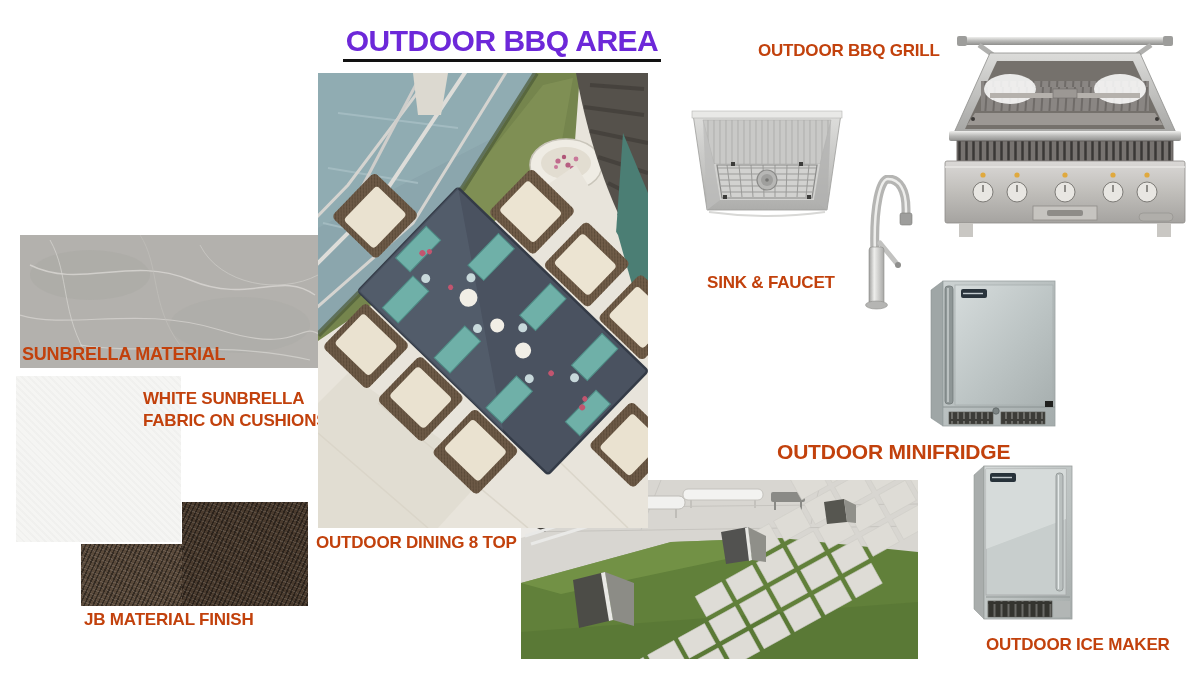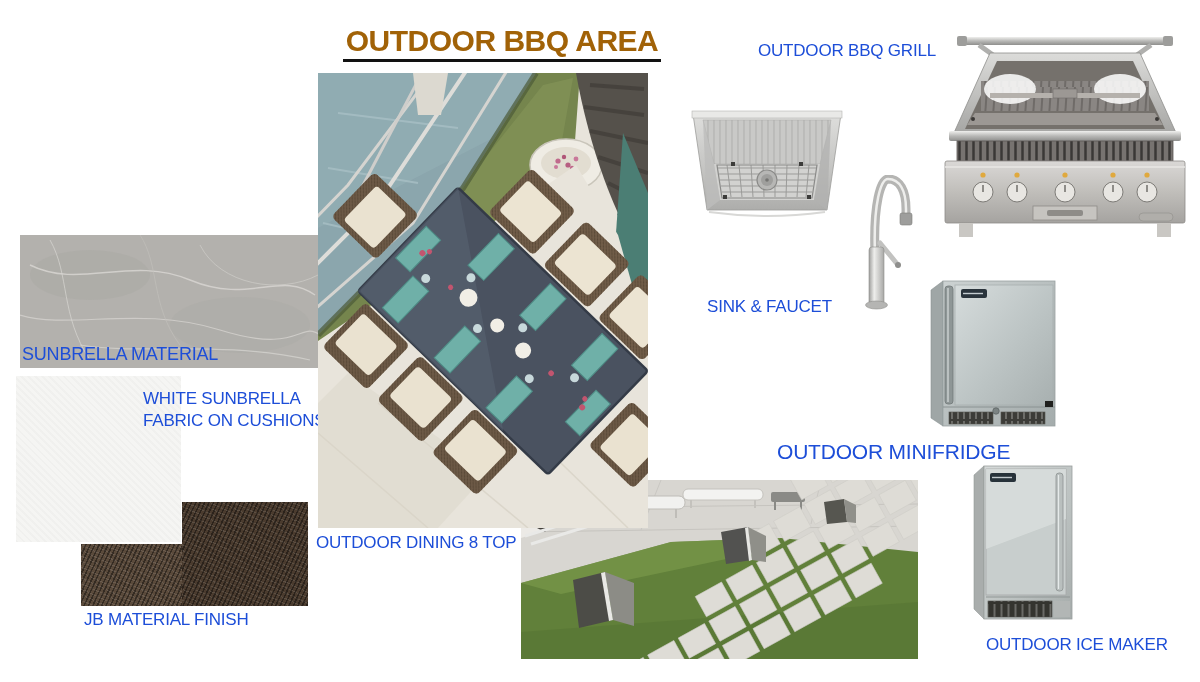--- a/index.html
+++ b/index.html
@@ -2,27 +2,27 @@
 <html><head>
 <meta charset="utf-8">
 <style>
   html,body{margin:0;padding:0;background:#ffffff;}
   #board{
     position:relative;width:1200px;height:682px;background:#ffffff;overflow:hidden;
     font-family:"Liberation Sans",sans-serif;color:#1c1c1c;
   }
   .abs{position:absolute;}
   .lbl{
-    position:absolute;font-weight:400;font-size:17px;color:#1d4ed8;
+    position:absolute;font-weight:700;font-size:17px;color:#c2410c;
     white-space:nowrap;letter-spacing:-0.2px;line-height:1.1;
   }
   #title-wrap{position:absolute;left:322px;top:24px;width:360px;text-align:center;}
   #title-wrap span{
     display:inline-block;font-weight:700;font-size:30px;letter-spacing:-0.5px;
-    color:#a16207;border-bottom:3px solid #121212;padding:0 3px 1px 3px;
+    color:#6d28d9;border-bottom:3px solid #121212;padding:0 3px 1px 3px;
   }
   .swatch{position:absolute;}
   #fabric-swatch{
     background:#f5f5f3;
     background-image:repeating-linear-gradient(45deg,rgba(0,0,0,0.018) 0 2px,transparent 2px 5px);
   }
   .wicker{
     background-color:#4a3b2e;
     background-image:
       repeating-linear-gradient(115deg,rgba(0,0,0,.42) 0 1.5px,transparent 1.5px 4px),
@@ -341,21 +341,21 @@
       </defs>
       <path d="M27,80 C25,28 33,4 40,4 C52,4 58,16 58,34 L58,40" stroke="#b5b5b3" stroke-width="9" fill="none" stroke-linecap="round"></path>
       <path d="M27,80 C25,28 33,4 40,4 C52,4 58,16 58,34 L58,38" stroke="#eeeeec" stroke-width="2.5" fill="none" stroke-linecap="round"></path>
       <rect x="52" y="38" width="12" height="12" rx="2" fill="#9e9e9c" stroke="#7c7c7a" stroke-width="0.6"></rect>
       <path d="M32,68 L50,90" stroke="#c2c2c0" stroke-width="5" stroke-linecap="round"></path>
       <circle cx="50" cy="90" r="3" fill="#8e8e8c"></circle>
       <rect x="21" y="72" width="15" height="58" rx="3" fill="url(#fctGrad)" stroke="#8e8e8c" stroke-width="0.6"></rect>
       <ellipse cx="28.5" cy="130" rx="11" ry="4" fill="#b5b5b3" stroke="#8e8e8c" stroke-width="0.6"></ellipse>
     </svg>
   </div>
-  <div class="lbl" style="left:707px;top:274px;margin-top:24px;">SINK &amp; FAUCET</div>
+  <div class="lbl" style="left:707px;top:274px;">SINK &amp; FAUCET</div>
 
   <div class="lbl" style="left:758px;top:42px;">OUTDOOR BBQ GRILL</div>
   <div class="abs" style="left:935px;top:27px;width:260px;height:216px;">
     <svg width="260" height="216" viewBox="0 0 260 216">
       <defs>
         <linearGradient id="silverH" x1="0" y1="0" x2="0" y2="1">
           <stop offset="0" stop-color="#efefed"></stop>
             <stop offset="0.5" stop-color="#b8b8b6"></stop>
             <stop offset="1" stop-color="#8f8f8d"></stop>
         </linearGradient>

